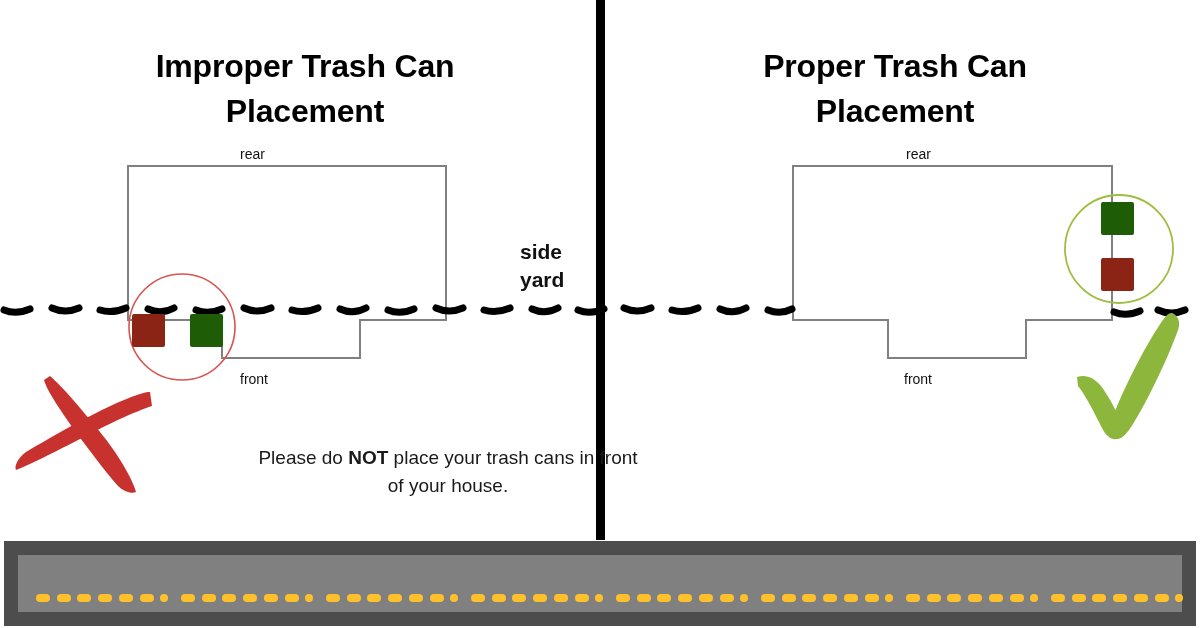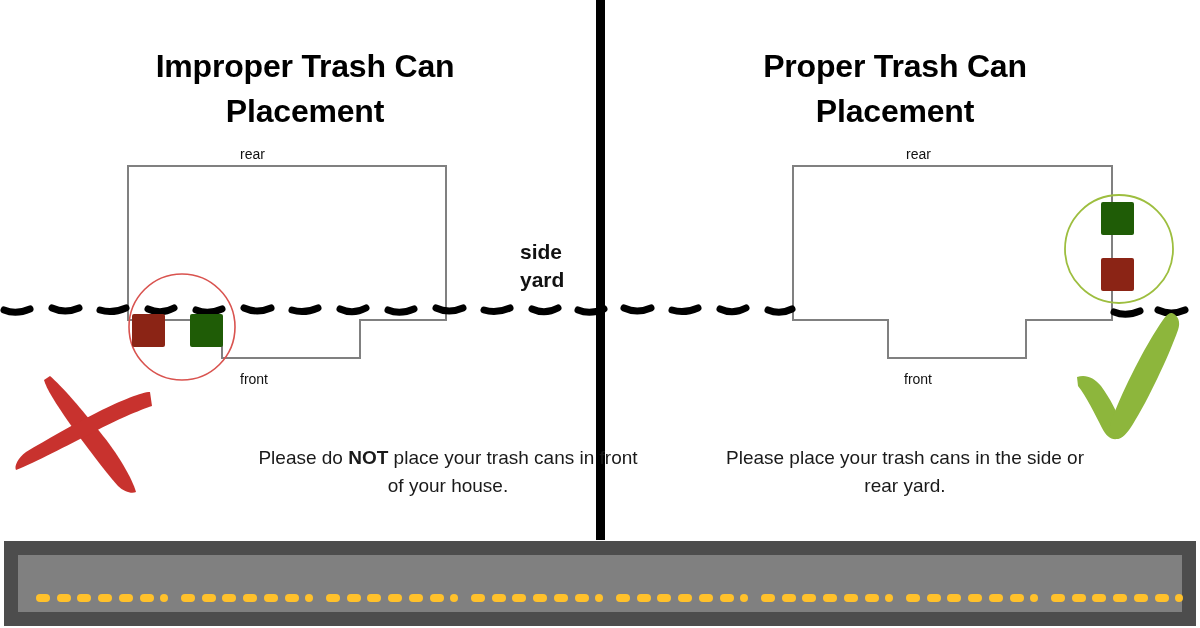--- a/index.html
+++ b/index.html
@@ -222,21 +222,20 @@
 
   <div id="can-left-red" class="can red"></div>
   <div id="can-left-green" class="can green"></div>
   <div id="can-right-green" class="can green"></div>
   <div id="can-right-red" class="can red"></div>
 
   <div id="caption-left" class="panel-caption">
     <span>Please do </span><b>NOT</b><span> place your trash cans in front of your house.</span>
   </div>
 
-  <div id="caption-right" class="panel-caption">Please place your trash cans in the side or rear yard.</div>
 
   <div id="road">
     <div id="road-surface">
       <div id="road-centerline">
           <div class="road-dash" style="left: 0px; width: 14px; background: rgb(255, 193, 43);"></div>
           <div class="road-dash" style="left: 20.7143px; width: 14px; background: rgb(255, 193, 43);"></div>
           <div class="road-dash" style="left: 41.4286px; width: 14px; background: rgb(255, 193, 43);"></div>
           <div class="road-dash" style="left: 62.1429px; width: 14px; background: rgb(255, 193, 43);"></div>
           <div class="road-dash" style="left: 82.8571px; width: 14px; background: rgb(255, 193, 43);"></div>
           <div class="road-dash" style="left: 103.571px; width: 14px; background: rgb(255, 193, 43);"></div>

